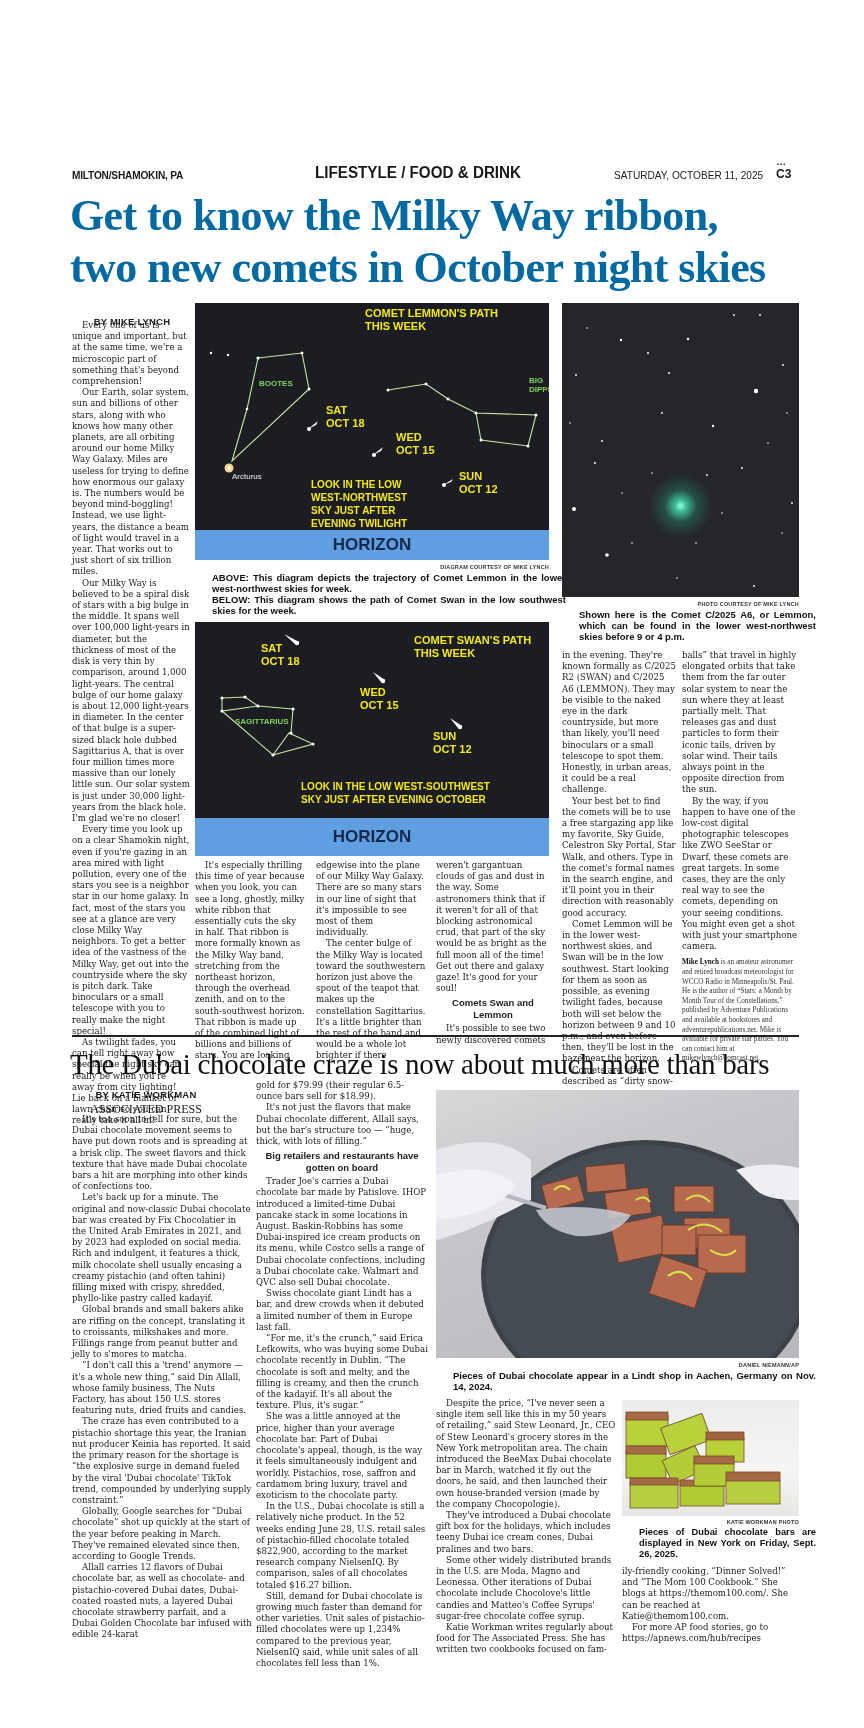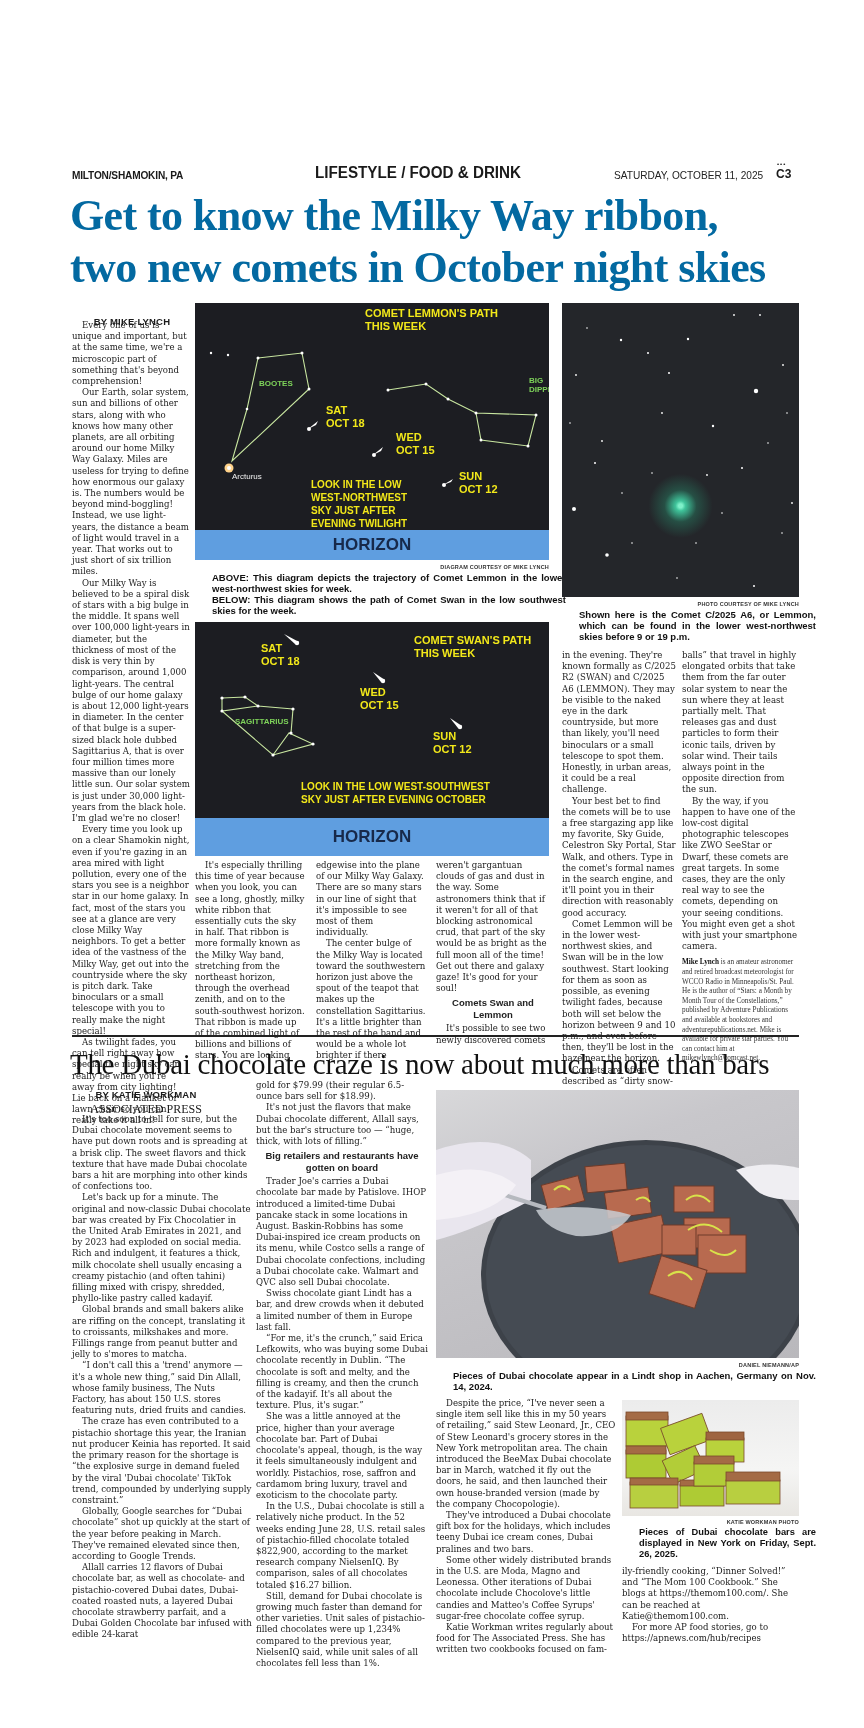--- a/index.html
+++ b/index.html
@@ -212,21 +212,21 @@
       <circle cx="90" cy="170" r="0.8"></circle>
         <circle cx="206" cy="140" r="0.8"></circle>
         <circle cx="60" cy="190" r="0.8"></circle>
       <circle cx="115" cy="275" r="0.8"></circle>
         <circle cx="8" cy="120" r="0.8"></circle>
         <circle cx="225" cy="110" r="0.8"></circle>
     </g>
   </svg>
 </div>
 <div class="abs credit" style="left:562px; top:601px; width:237px;">PHOTO COURTESY OF MIKE LYNCH</div>
-<div class="abs caption" style="left:562px; top:609px; width:237px;">Shown here is the Comet C/2025 A6, or Lemmon, which can be found in the lower west-northwest skies before 9 or 19 p.m.</div>
+<div class="abs caption" style="left:562px; top:609px; width:237px;">Shown here is the Comet C/2025 A6, or Lemmon, which can be found in the lower west-northwest skies before 9 or 4 p.m.</div>
 
 <div class="abs body-text" style="left:195px; top:860px; width:112px;">
   <p>It's especially thrilling this time of year because when you look, you can see a long, ghostly, milky white ribbon that essentially cuts the sky in half. That ribbon is more formally known as the Milky Way band, stretching from the northeast horizon, through the overhead zenith, and on to the south-southwest horizon. That ribbon is made up of the combined light of billions and billions of stars. You are looking</p>
 </div>
 <div class="abs body-text" style="left:316px; top:860px; width:112px;">
   <p class="noind">edgewise into the plane of our Milky Way Galaxy. There are so many stars in our line of sight that it's impossible to see most of them individually.</p>
   <p>The center bulge of the Milky Way is located toward the southwestern horizon just above the spout of the teapot that makes up the constellation Sagittarius. It's a little brighter than the rest of the band and would be a whole lot brighter if there</p>
 </div>
 <div class="abs body-text" style="left:436px; top:860px; width:114px;">
   <p class="noind">weren't gargantuan clouds of gas and dust in the way. Some astronomers think that if it weren't for all of that blocking astronomical crud, that part of the sky would be as bright as the full moon all of the time! Get out there and galaxy gaze! It's good for your soul!</p>

